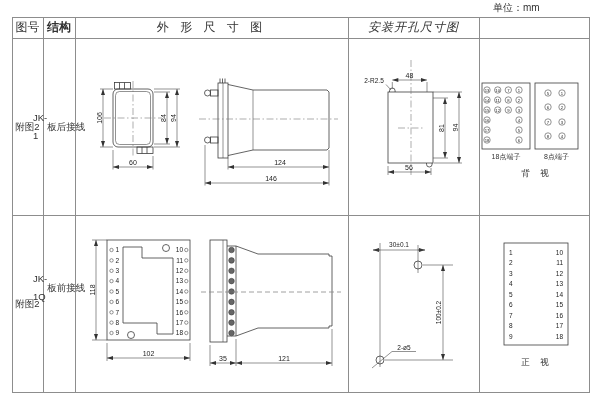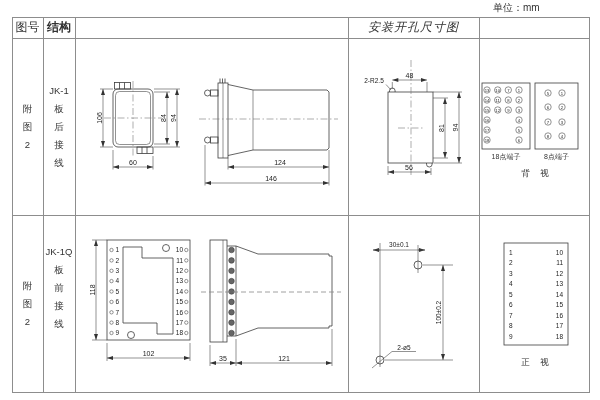--- a/index.html
+++ b/index.html
@@ -2,21 +2,21 @@
 <html><head>
 <meta charset="utf-8">
 <style>
   html,body{margin:0;padding:0;background:#fff;}
   .canvas{position:relative;width:600px;height:400px;background:#fff;font-family:"Liberation Sans",sans-serif;overflow:hidden;}
   .hl{position:absolute;height:1px;background:#8d8d8d;}
   .vl{position:absolute;width:1px;background:#8d8d8d;}
   .hdr{position:absolute;display:flex;align-items:center;justify-content:center;color:#333;font-size:12px;}
   .sp4{letter-spacing:4px;}
   .sp1{letter-spacing:1px;font-style:italic;}
-  .vstack{position:absolute;display:flex;flex-direction:column;align-items:center;justify-content:center;color:#333;font-size:9.5px;}
+  .vstack{position:absolute;display:flex;align-items:center;justify-content:center;color:#333;font-size:9.5px;}
   .vstack span{line-height:18px;}
   .unit{position:absolute;left:493px;top:1px;width:118px;color:#333;font-size:10px;}
   svg{position:absolute;}
   .dln{stroke:#3c3c3c;stroke-width:0.8;fill:none;}
   .thin{stroke:#4a4a4a;stroke-width:0.6;fill:none;}
   .dim{stroke:#4a4a4a;stroke-width:0.6;fill:none;}
   .cl{stroke:#777;stroke-width:0.6;fill:none;stroke-dasharray:7 2.5 1.5 2.5;}
   .dash{stroke:#888;stroke-width:0.8;fill:none;stroke-dasharray:5 3;}
   .dt{font:7px "Liberation Sans",sans-serif;fill:#222;text-anchor:middle;}
   .mt{font:6.5px "Liberation Sans",sans-serif;fill:#222;text-anchor:middle;}
@@ -38,20 +38,21 @@
   <div class="hl" style="left:12px;top:392px;width:578px;"></div>
   <div class="vl" style="left:12px;top:17px;height:376px;"></div>
   <div class="vl" style="left:43px;top:17px;height:376px;"></div>
   <div class="vl" style="left:75px;top:17px;height:376px;"></div>
   <div class="vl" style="left:348px;top:17px;height:376px;"></div>
   <div class="vl" style="left:479px;top:17px;height:376px;"></div>
   <div class="vl" style="left:589px;top:17px;height:376px;"></div>
 
   <div class="hdr" style="left:12px;top:17px;width:31px;height:21px;">图号</div>
   <div class="hdr" style="left:43px;top:17px;width:32px;height:21px;font-weight:bold;">结构</div>
+  <div class="hdr sp4" style="left:75px;top:17px;width:273px;height:21px;">外 形 尺 寸 图</div>
   <div class="hdr sp1" style="left:348px;top:17px;width:131px;height:21px;">安装开孔尺寸图</div>
 
   <div class="vstack" style="left:12px;top:38px;width:31px;height:177px;">
     <span>附</span>
     <span>图</span>
     <span>2</span>
   </div>
   <div class="vstack" style="left:43px;top:38px;width:32px;height:177px;">
     <span>JK-1</span>
     <span>板</span>

